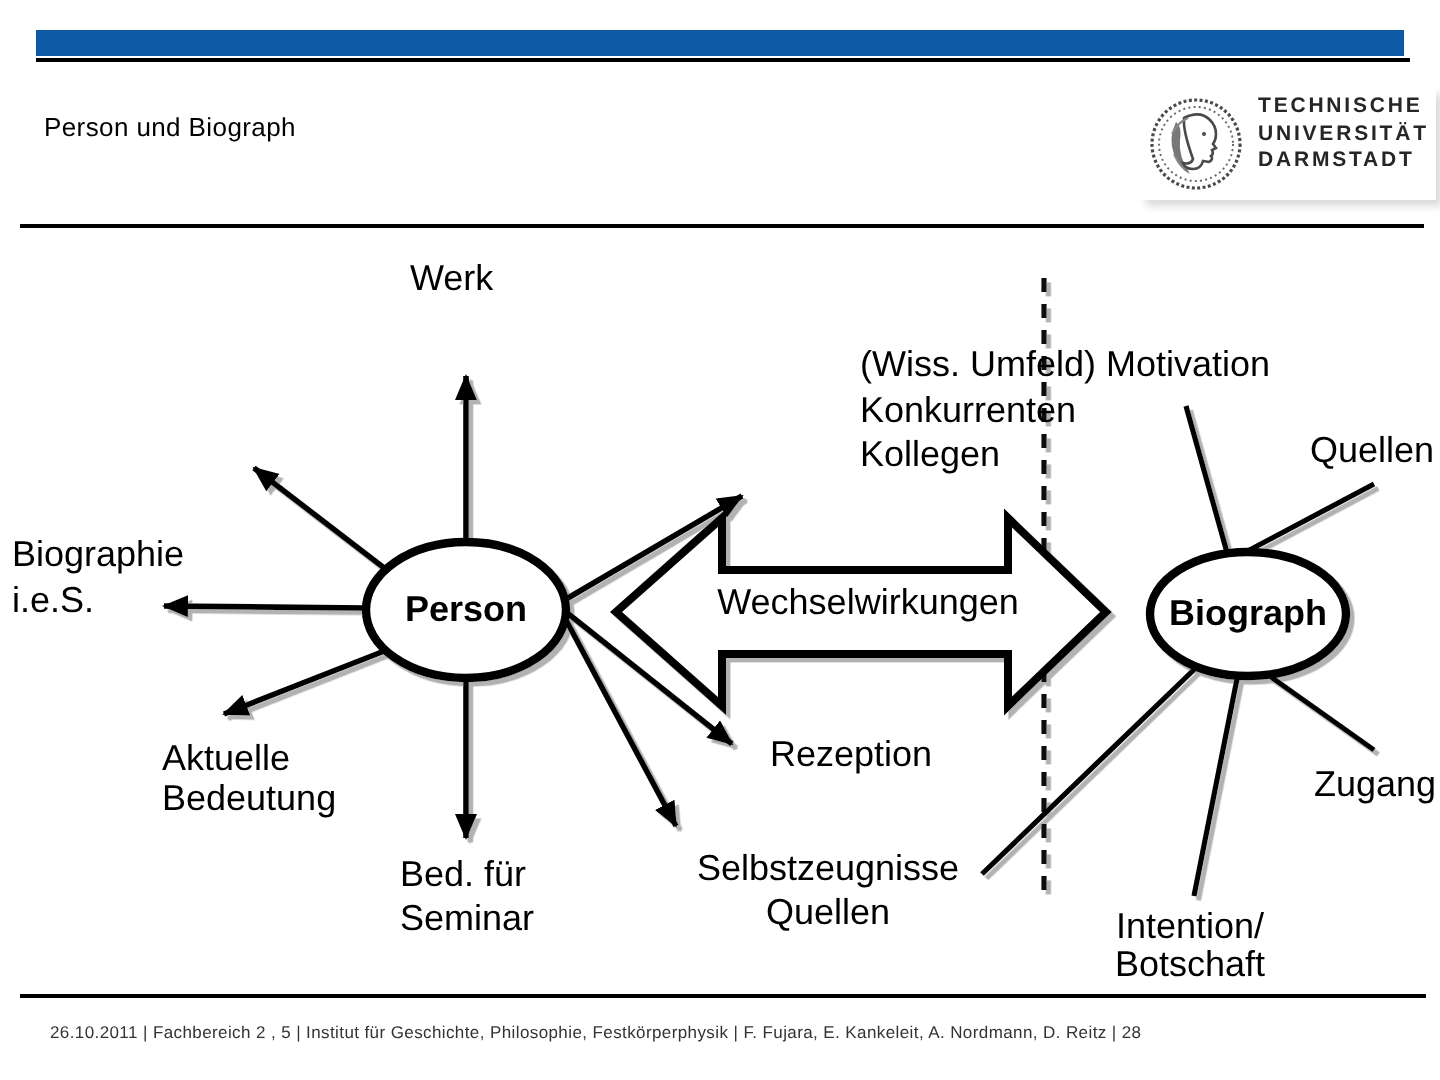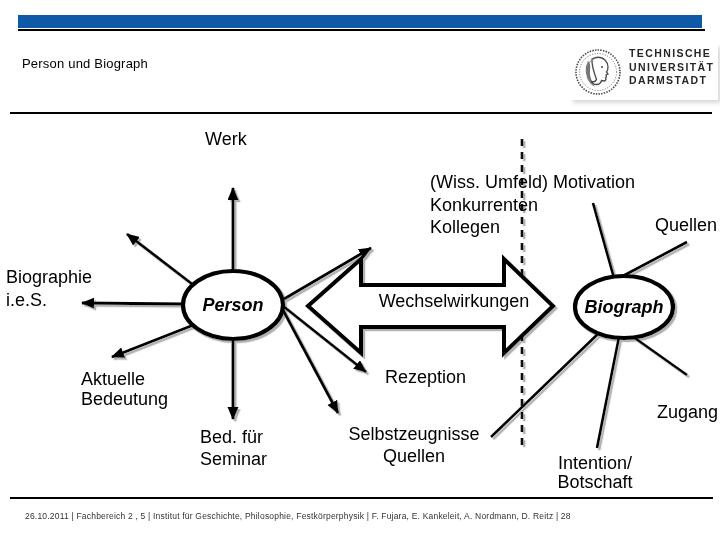--- a/index.html
+++ b/index.html
@@ -16,22 +16,22 @@
   .logo{position:absolute;left:570px;top:44px;display:flex;align-items:flex-start;gap:7px;
         background:#fff;padding:3px 4px;box-shadow:3px 3px 4px rgba(0,0,0,.15);}
   .logo-text{display:flex;flex-direction:column;font-size:10.5px;font-weight:600;
              letter-spacing:1.4px;line-height:13.5px;color:#262626;}
   
   svg.diagram{position:absolute;left:0;top:0;}
   
   .lbl{position:absolute;font-size:18px;line-height:22px;white-space:nowrap;}
   .lbl span{display:block;}
   .ctr{transform:translateX(-50%);text-align:center;}
-  .node-lbl{position:absolute;transform:translate(-50%,-50%);font-size:18px;font-weight:bold;font-style:italic;}
-  .arrow-lbl{position:absolute;transform:translateX(-50%);font-size:18px;line-height:22px;white-space:nowrap;margin-left:20px;}
+  .node-lbl{position:absolute;transform:translate(-50%,-50%);font-size:18px;font-weight:bold;}
+  .arrow-lbl{position:absolute;transform:translateX(-50%);font-size:18px;line-height:22px;white-space:nowrap;}
   
   .footer-rule{position:absolute;left:10px;top:497px;width:703px;height:1.5px;background:#000;}
   .footer-text{position:absolute;left:25px;top:511px;font-size:8.5px;color:#333;letter-spacing:.2px;white-space:nowrap;}
 </style>
 </head>
 <body>
 
 <div class="slide">
 
   <div class="accent-bar"></div>
@@ -111,21 +111,21 @@
     <span>Biographie</span>
     <span>i.e.S.</span>
   </div>
 
   <div class="lbl" style="left:37px;top:369px;line-height:20px;margin-left:44px;">
     <span>Aktuelle</span>
     <span>Bedeutung</span>
   </div>
 
   <div class="lbl" style="left:385px;top:366px;">Rezeption</div>
-  <div class="lbl" style="left:657px;top:381px;margin-top:20px;">Zugang</div>
+  <div class="lbl" style="left:657px;top:381px;">Zugang</div>
 
   <div class="lbl" style="left:200px;top:426px;">
     <span>Bed. für</span>
     <span>Seminar</span>
   </div>
 
   <div class="lbl ctr" style="left:414px;top:423px;">
     <span>Selbstzeugnisse</span>
     <span>Quellen</span>
   </div>

